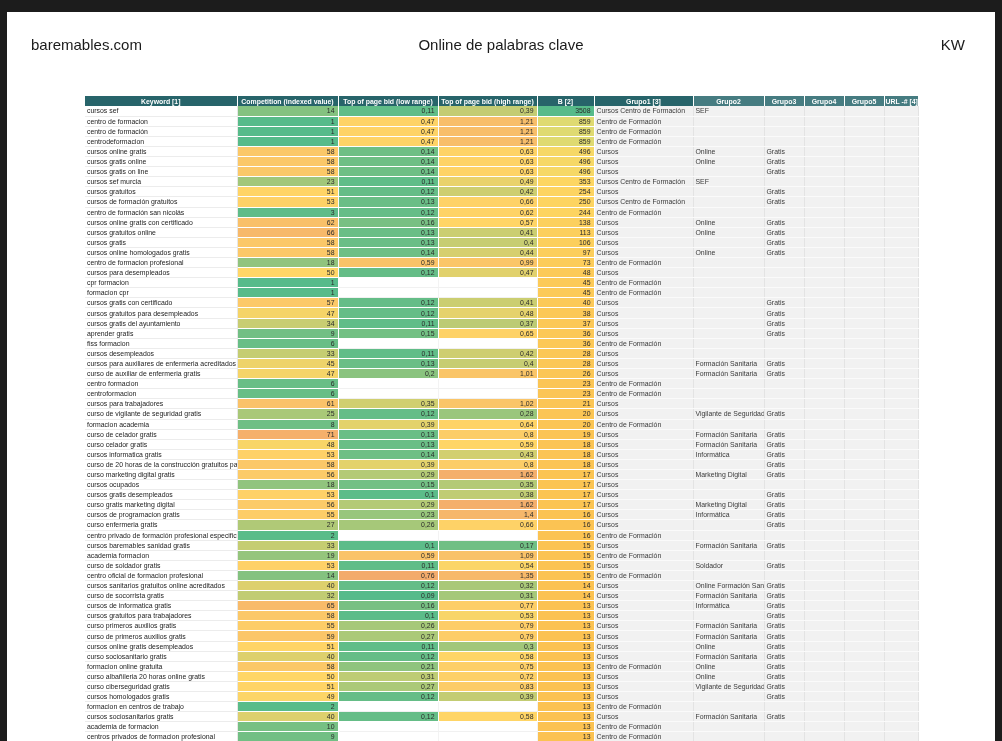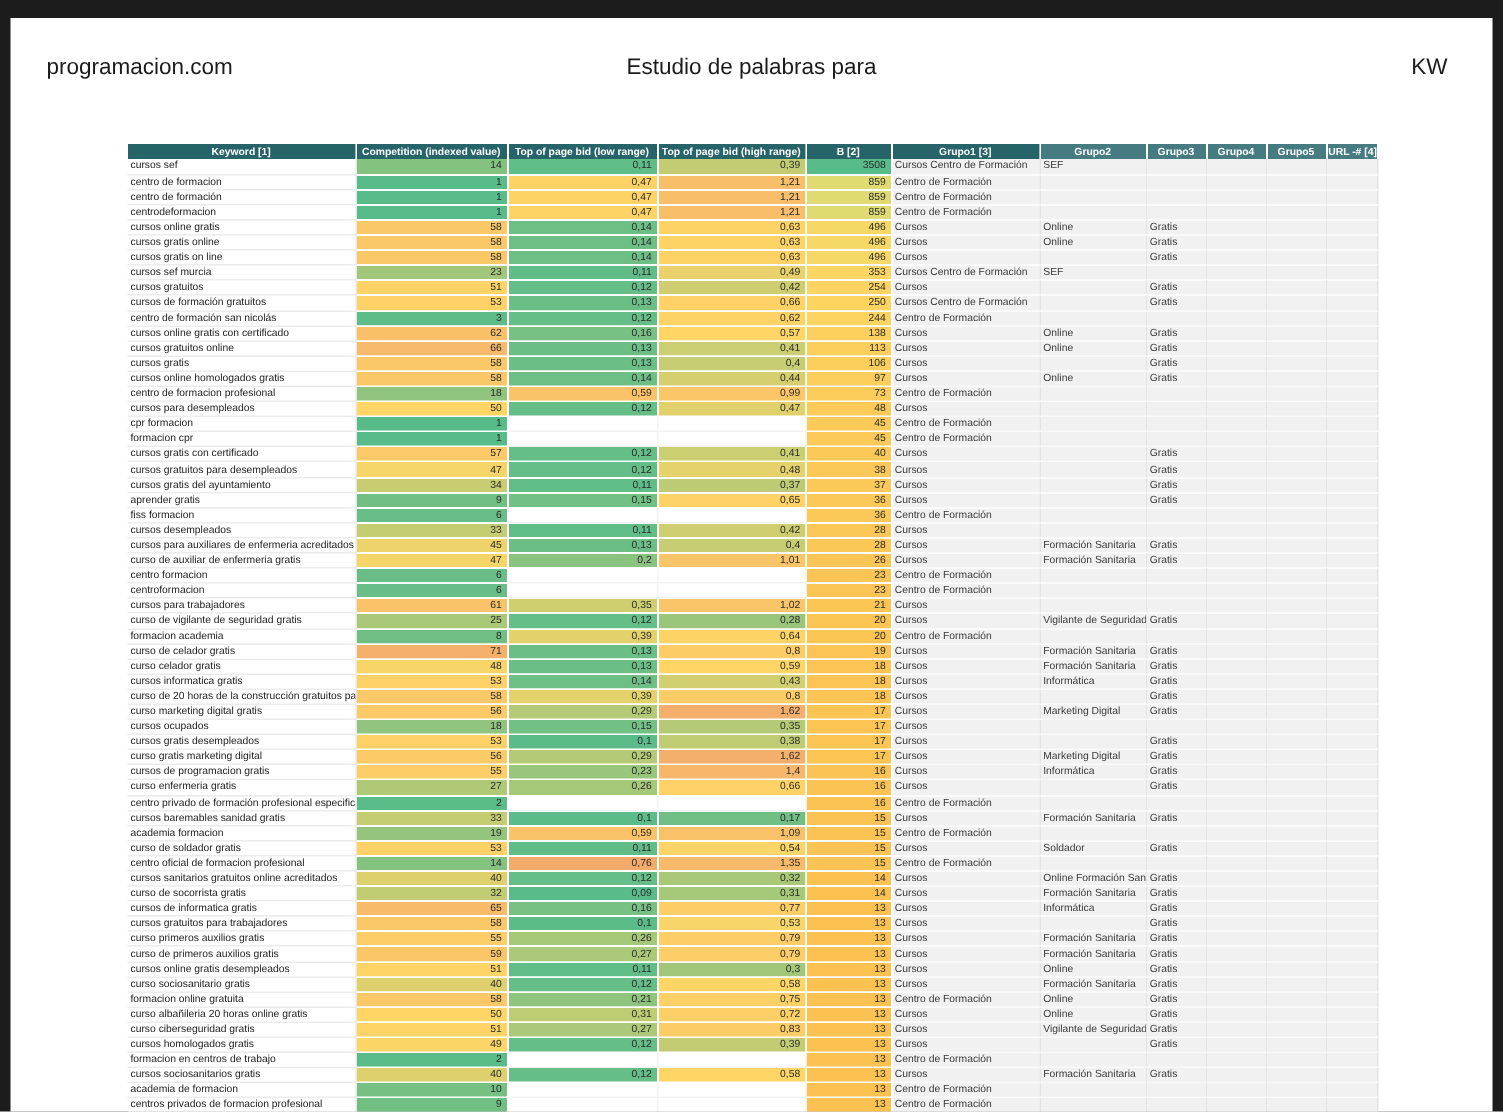--- a/index.html
+++ b/index.html
@@ -49,22 +49,22 @@
   td.c-grp{
     background:#f1f1f1;color:#3a3a3a;text-align:left;padding-left:2px;
     border-bottom:1px solid #fafafa;border-right:1px solid #e3e3e3;
   }
 </style>
 </head>
 <body>
 
 <div class="page">
   <div class="doc-header">
-    <span class="doc-site">programacion.com</span>
-    <span class="doc-title">Estudio de palabras para</span>
+    <span class="doc-site">baremables.com</span>
+    <span class="doc-title">Online de palabras clave</span>
     <span class="doc-right">KW</span>
   </div>
   <div class="table-wrap">
     <table>
       <colgroup>
           <col style="width: 152px;">
           <col style="width: 101px;">
           <col style="width: 100px;">
           <col style="width: 99px;">
           <col style="width: 57px;">

